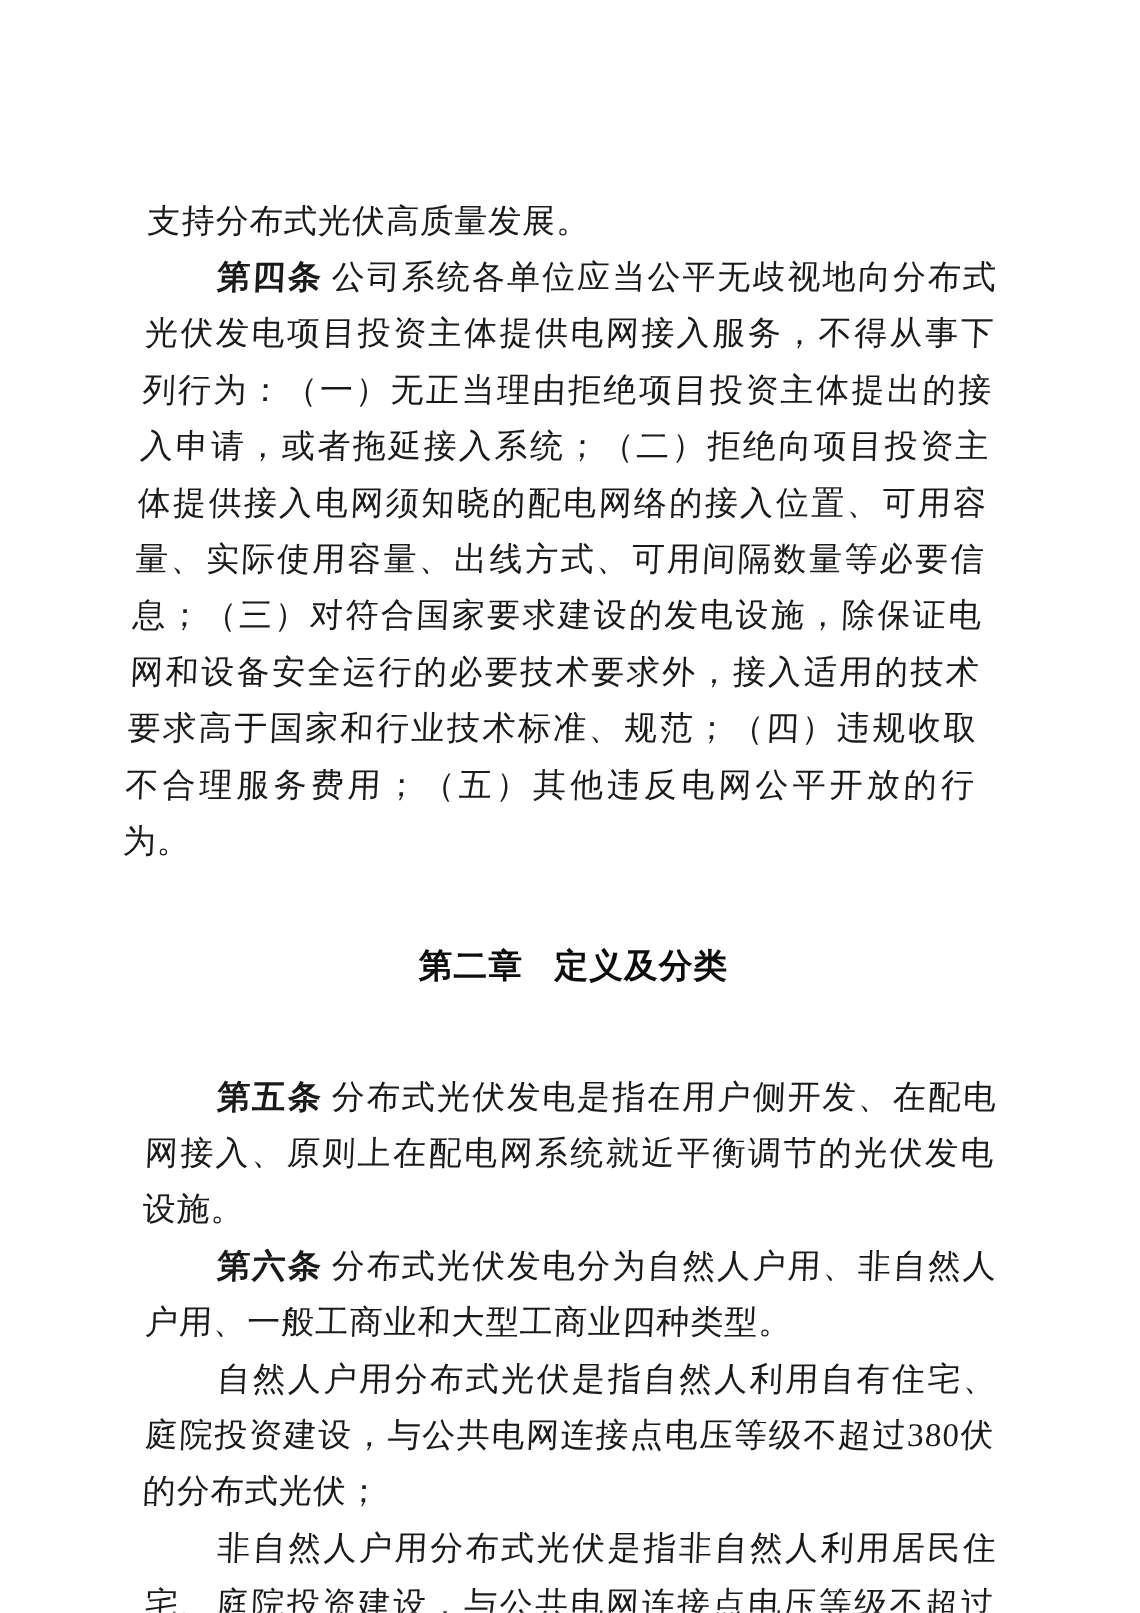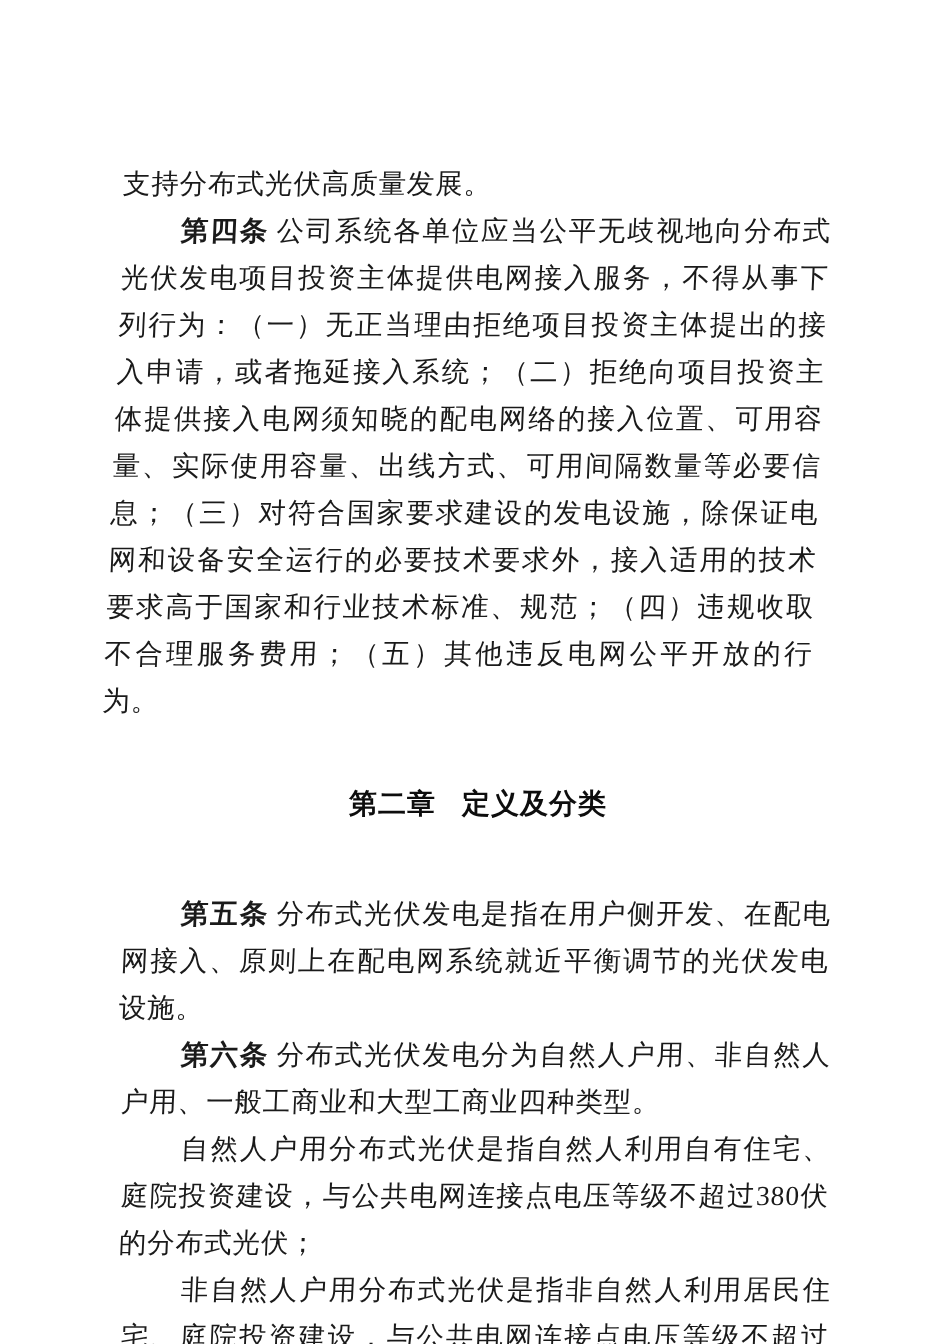--- a/index.html
+++ b/index.html
@@ -55,21 +55,21 @@
   
   .article-label {
     font-weight: bold;
     letter-spacing: 1.2px;
     padding-right: 7px;
     font-family: "Liberation Serif", "DejaVu Serif", serif;
   }
 
   
   .chapter-heading {
-    font-family: Liberation Mono, monospace;
+    font-family: Liberation Serif, serif;
     font-size: 28px;
     font-weight: bold;
     color: #0d0d0d;
     text-align: center;
     letter-spacing: 1px;
     line-height: 40px;
     margin: 0;
     width: 708px;
   }
 

